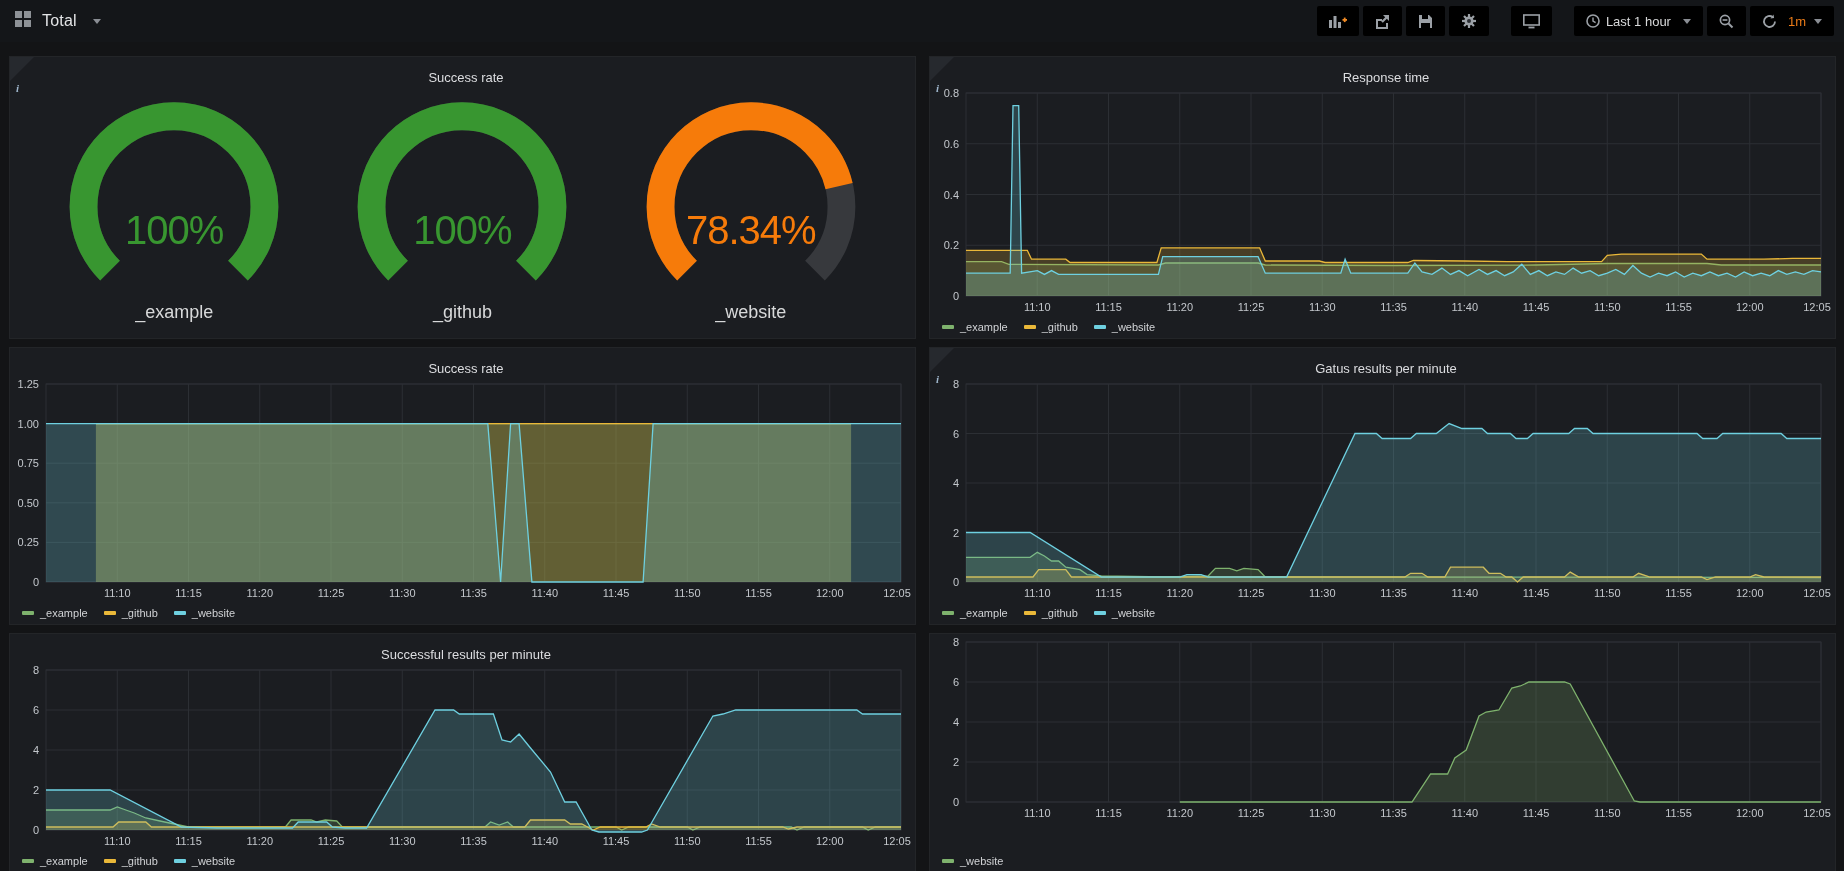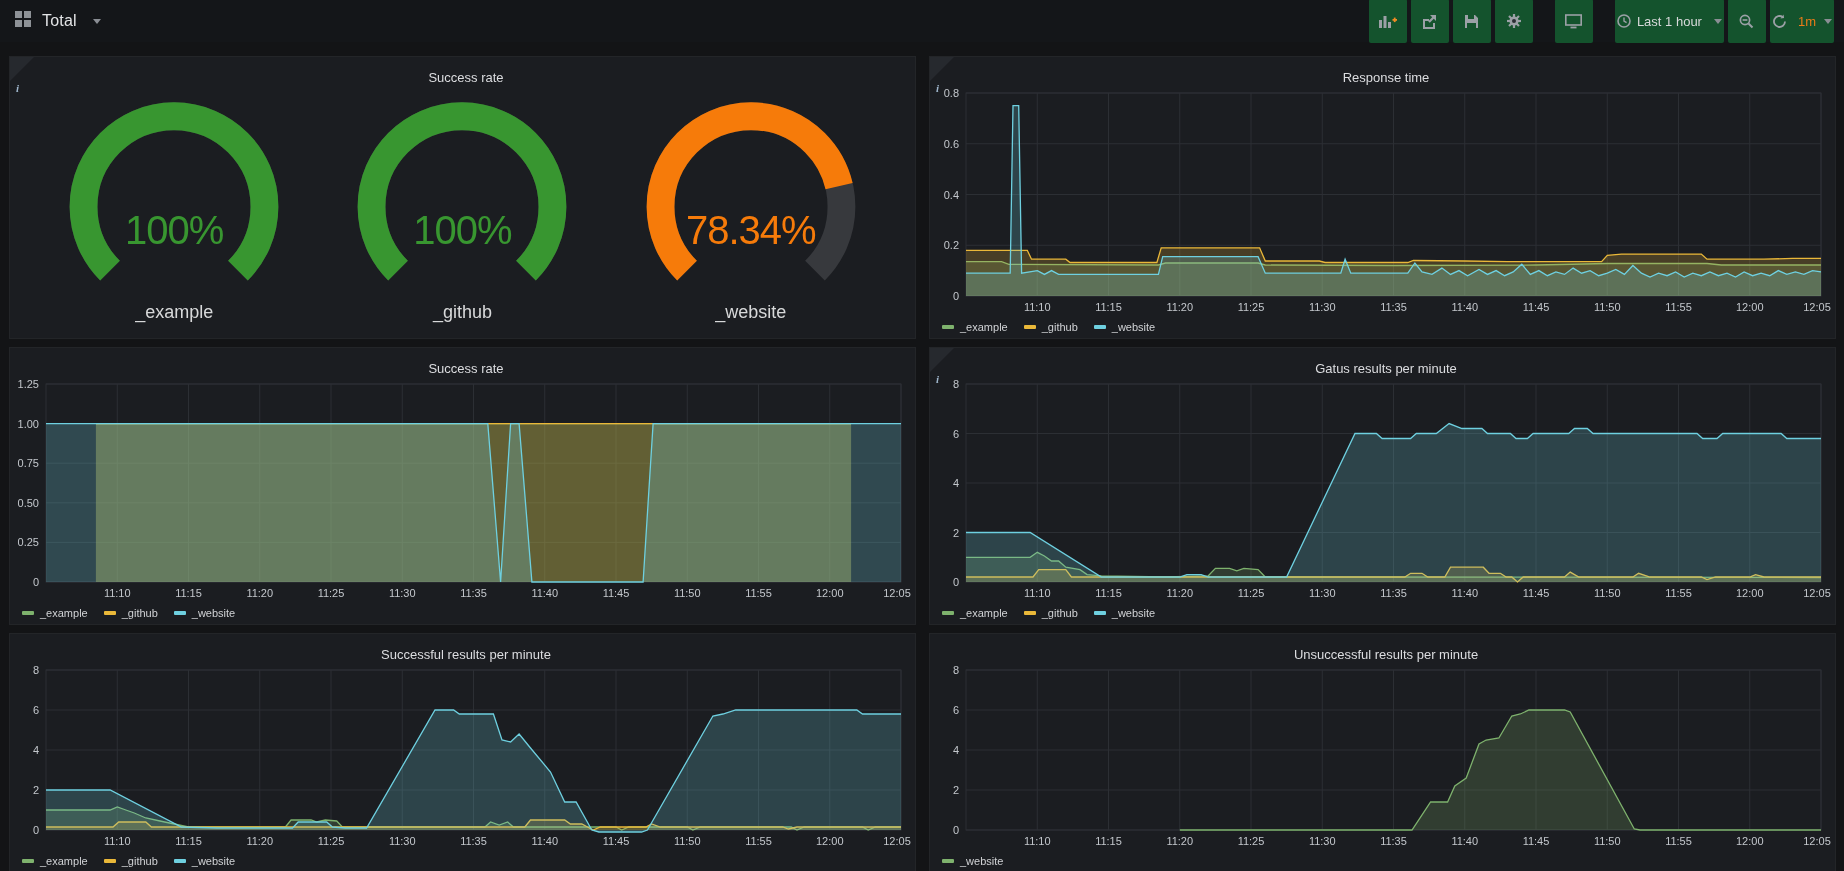--- a/index.html
+++ b/index.html
@@ -6,23 +6,23 @@
   html,body { width:1844px; height:871px; overflow:hidden;
     background:#131416; font-family:"Liberation Sans","DejaVu Sans",sans-serif; }
   
   .navbar { height:42px; background:#141619; display:flex; align-items:center;
     justify-content:space-between; padding:0 10px; }
   .nav-left { display:flex; align-items:center; gap:10px; padding-left:4px; }
   .dash-title { color:#e3e4e6; font-size:16px; letter-spacing:.2px; cursor:pointer; }
   .caret { width:0; height:0; border-left:4px solid transparent; border-right:4px solid transparent;
     border-top:5px solid #8a8e94; display:inline-block; margin-left:6px; }
   .nav-right { display:flex; align-items:center; }
-  .nav-btn { height:44px; min-width:38px; background:#14532d; border:none; border-radius:2px;
+  .nav-btn { height:30px; min-width:38px; background:#000000; border:none; border-radius:2px;
     display:flex; align-items:center; justify-content:center; margin-left:4px; cursor:pointer;
-    color:#9ba0a6; font-size:13px; padding:0 2px; }
+    color:#9ba0a6; font-size:13px; padding:0 12px; }
   .nav-btn svg { display:block; }
   .nav-gap { width:18px; }
   .timepicker { gap:6px; color:#d8d9da; }
   .refresh-val { color:#eb7b18; font-weight:400; margin:0 2px 0 11px; }
   
   .grid { padding:14px 8px 0 9px; display:grid; grid-template-columns:1fr 1fr;
     grid-template-rows:283px 278px 240px; column-gap:13px; row-gap:8px; }
   .panel { background:#1b1d21; border:1px solid #232528; position:relative;
     display:flex; flex-direction:column; overflow:hidden; }
   .panel-header { height:28px; flex:0 0 28px; display:flex; align-items:flex-end; justify-content:center;
@@ -418,23 +418,20 @@
           <span class="legend-label">_github</span>
         </span>
         <span class="legend-item">
           <span class="legend-swatch" style="background:#6ed0e0"></span>
           <span class="legend-label">_website</span>
         </span>
       </div>
   </div>
 
   <div class="panel">
-    <div class="panel-header">
-      <span class="panel-title">Unsuccessful results per minute</span>
-    </div>
     <div class="chart-area">
         <svg width="905" height="188" viewBox="0 0 905 188">
           <rect x="36" y="8" width="855" height="160" fill="none" stroke="#2c2f34"></rect>
           <line x1="36" y1="168" x2="891" y2="168" stroke="#2c2f34" stroke-width="1"></line>
           <line x1="36" y1="128" x2="891" y2="128" stroke="#2c2f34" stroke-width="1"></line>
           <line x1="36" y1="88" x2="891" y2="88" stroke="#2c2f34" stroke-width="1"></line>
           <line x1="36" y1="48" x2="891" y2="48" stroke="#2c2f34" stroke-width="1"></line>
           <line x1="36" y1="8" x2="891" y2="8" stroke="#2c2f34" stroke-width="1"></line>
           <line x1="107.25" y1="8" x2="107.25" y2="168" stroke="#2c2f34" stroke-width="1"></line>
           <line x1="178.5" y1="8" x2="178.5" y2="168" stroke="#2c2f34" stroke-width="1"></line>

